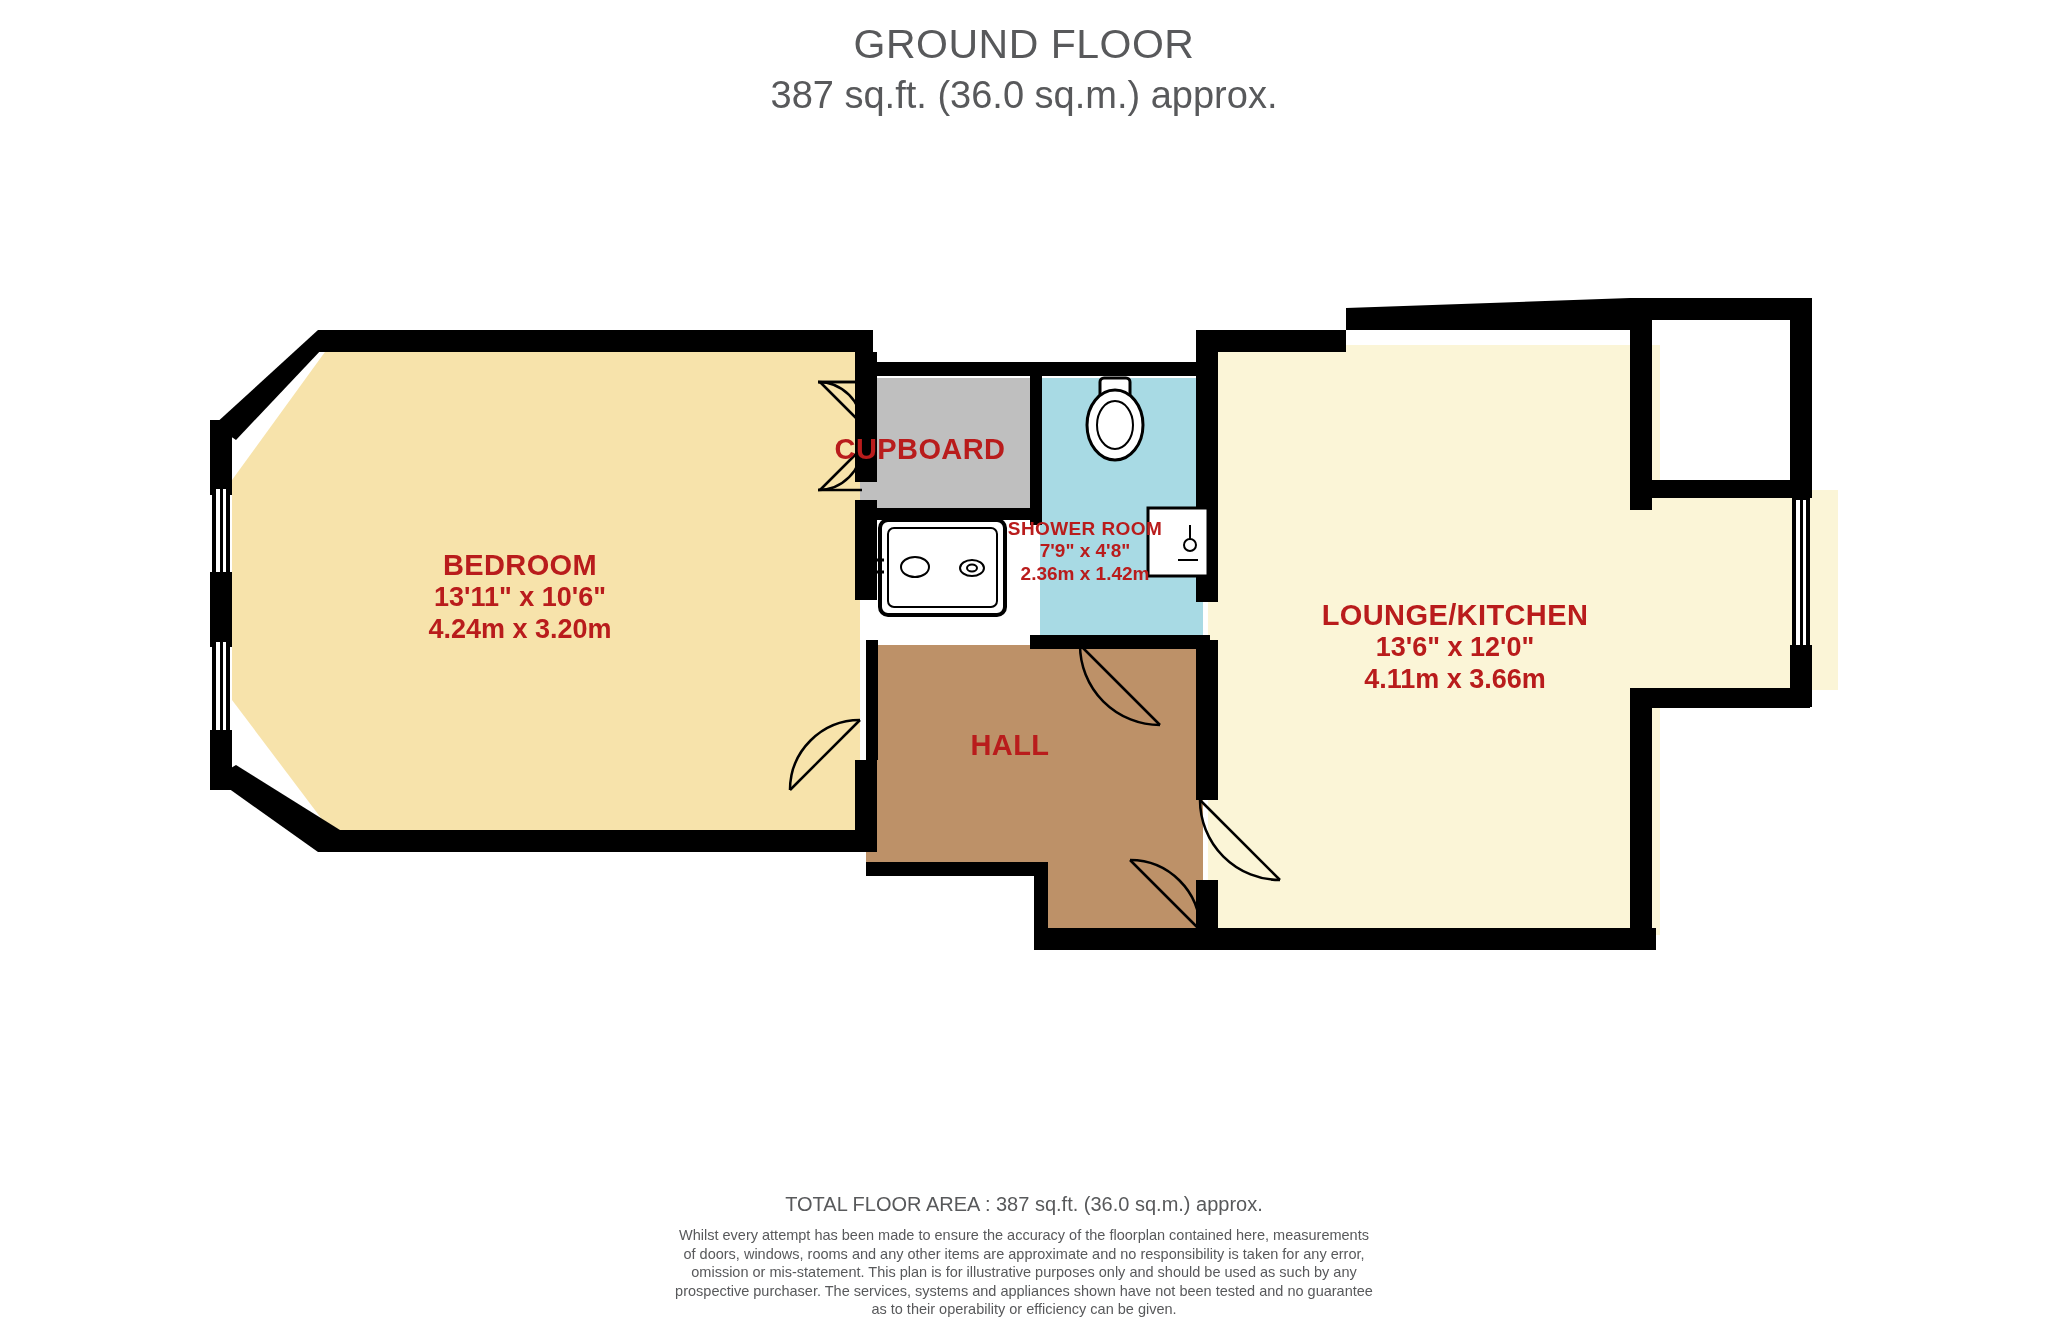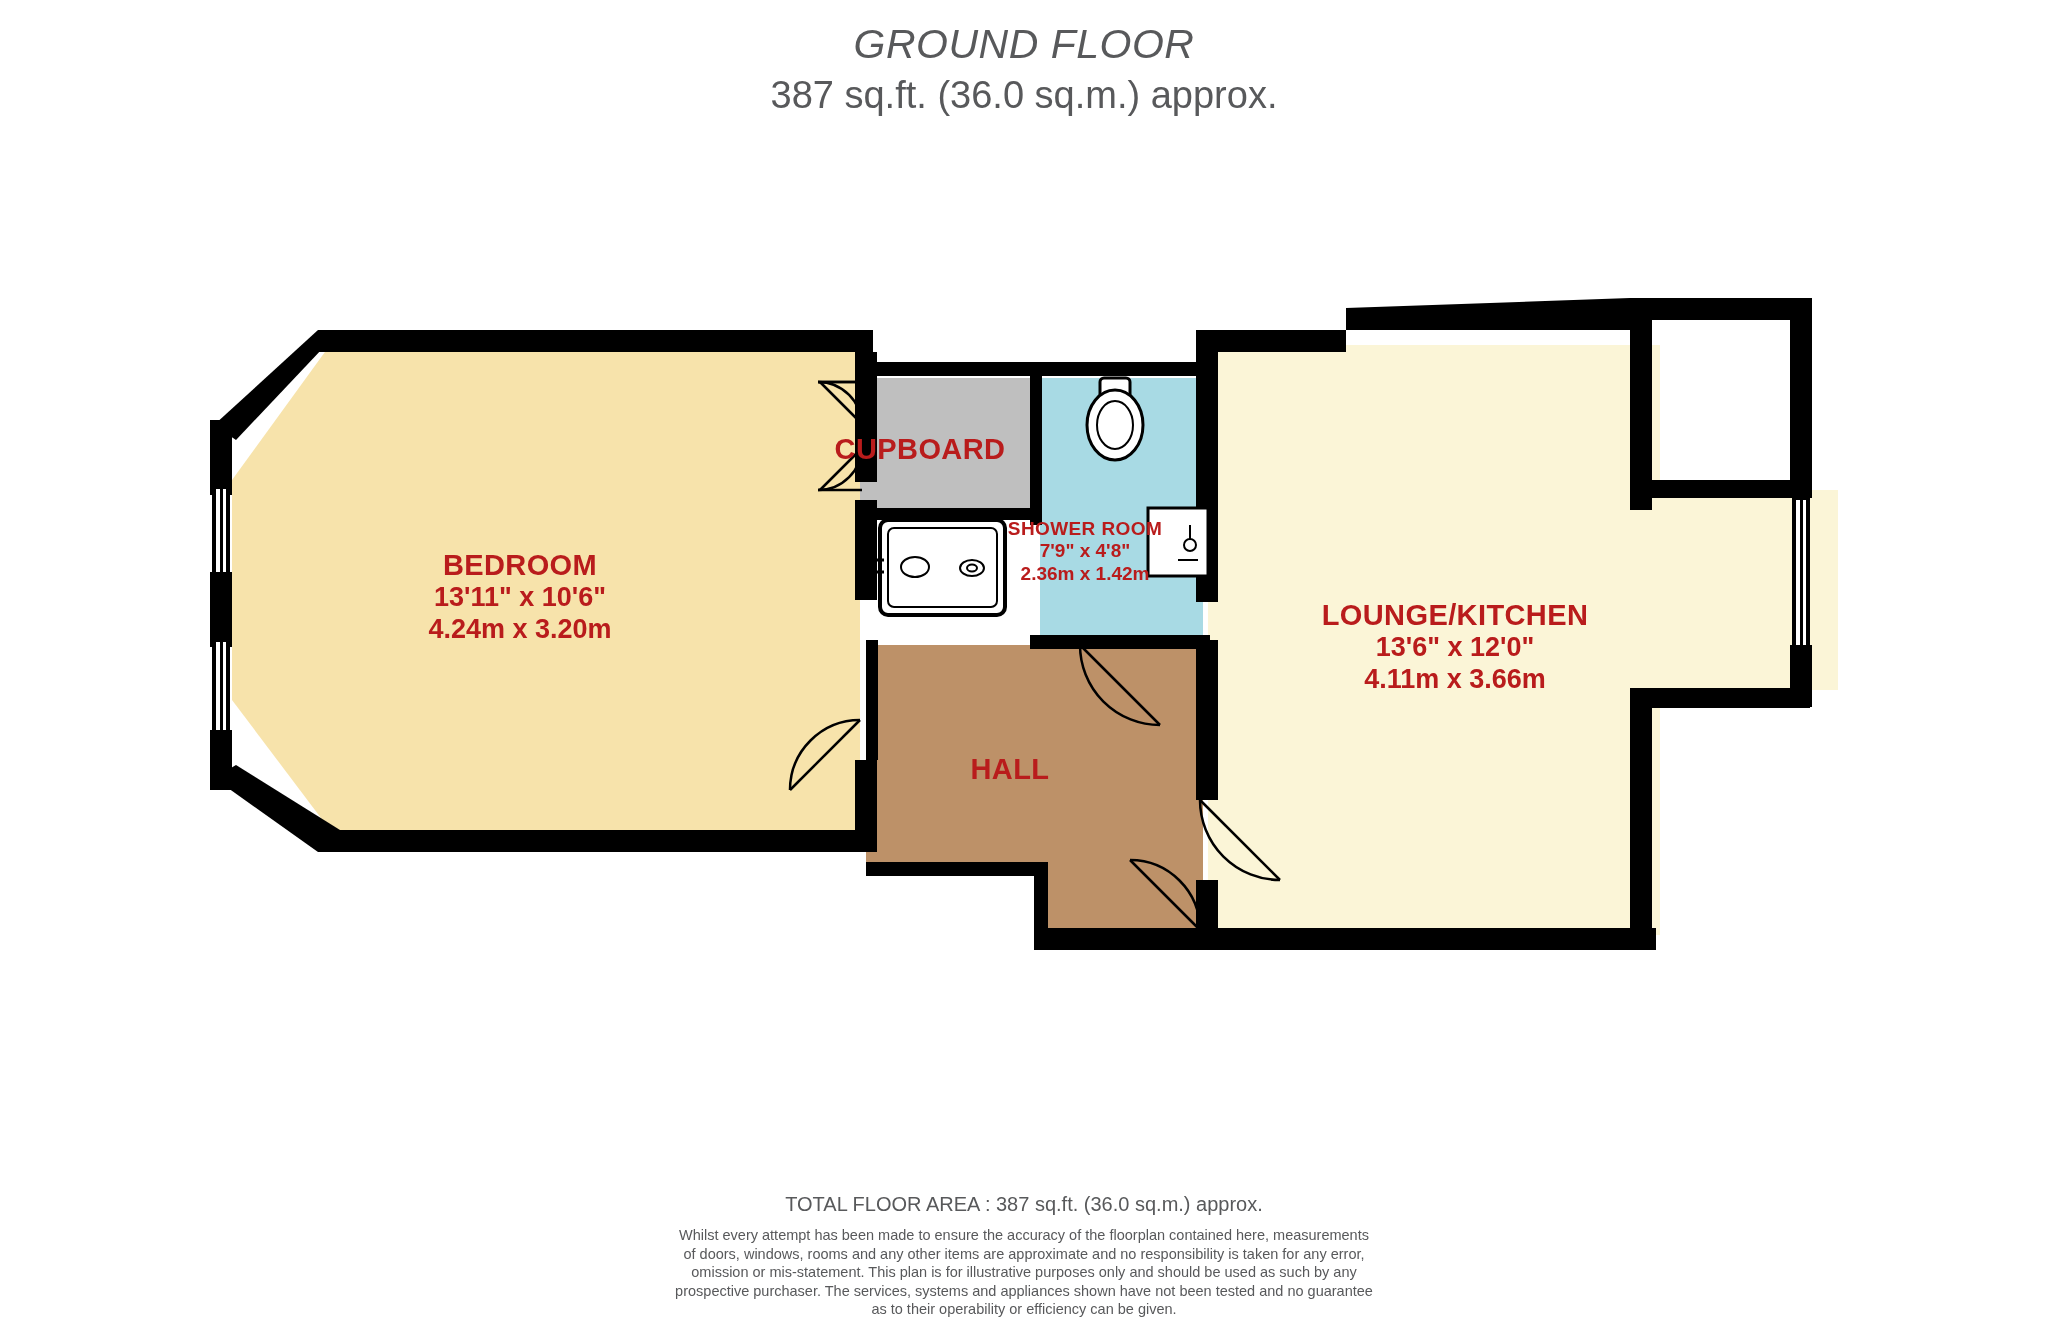--- a/index.html
+++ b/index.html
@@ -22,21 +22,20 @@
     left: 0;
     width: 2048px;
     text-align: center;
     color: #58595b;
   }
   .header .title {
     font-size: 41px;
     letter-spacing: 0.5px;
     line-height: 52px;
     font-weight: 400;
-    font-style: italic;
   }
   .header .subtitle {
     font-size: 38px;
     line-height: 50px;
     font-weight: 400;
   }
 
   
   .plan {
     position: absolute;
@@ -66,21 +65,21 @@
   #label-bedroom .name { font-size: 29px; }
   #label-bedroom .dim { font-size: 27px; }
 
   #label-cupboard { left: 790px; top: 432px; width: 260px; }
   #label-cupboard .name { font-size: 29px; }
 
   #label-shower { left: 960px; top: 518px; width: 250px; }
   #label-shower .name { font-size: 19px; }
   #label-shower .dim  { font-size: 19px; }
 
-  #label-hall { left: 900px; top: 752px; width: 220px; }
+  #label-hall { left: 900px; top: 728px; width: 220px; }
   #label-hall .name { font-size: 29px; }
 
   #label-lounge { left: 1255px; top: 598px; width: 400px; }
   #label-lounge .name { font-size: 29px; text-align: center; }
   #label-lounge .dim { font-size: 27px; }
 
   
   .footer {
     position: absolute;
     left: 0;

